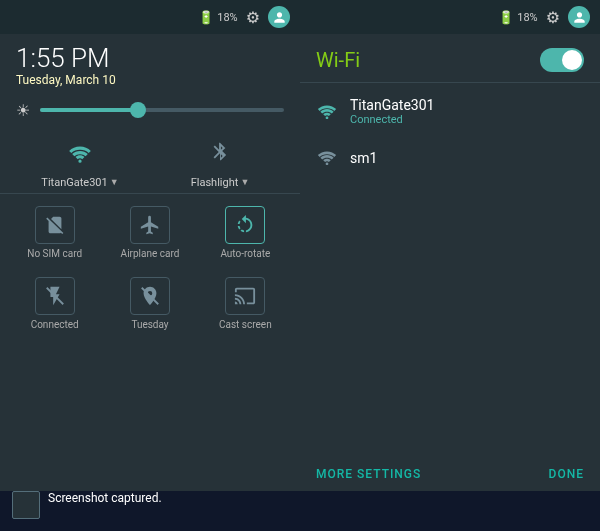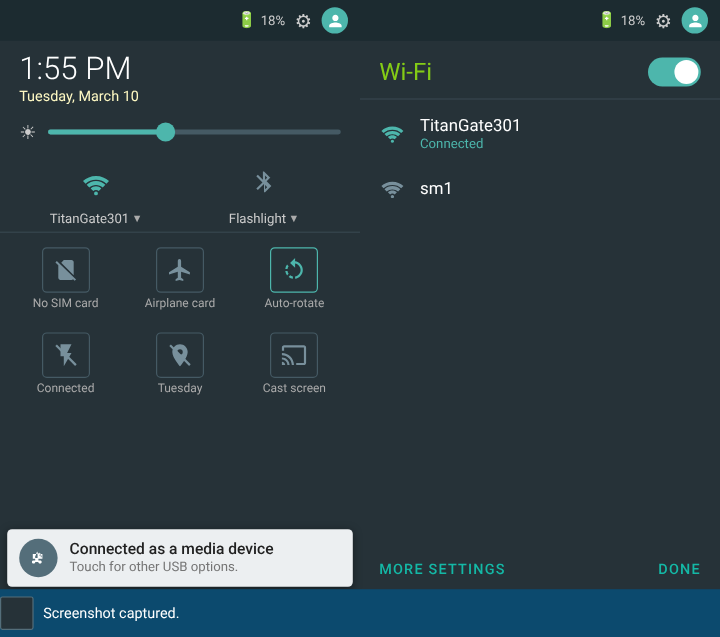--- a/index.html
+++ b/index.html
@@ -328,24 +328,23 @@
       text-transform: uppercase;
     }
 
     
     .screenshot-bar {
       position: absolute;
       bottom: 0;
       left: 0;
       right: 0;
       height: 40px;
-      background: #0c4a6e;
-      display: flex;
-      align-items: center;
-      padding: 0 0;
+      background: #0f172a;
+      display: flex;
+      padding: 0 12px;
       gap: 8px;
     }
     .screenshot-thumb {
       width: 28px;
       height: 28px;
       background: #263238;
       border: 1px solid #546e7a;
       border-radius: 2px;
     }
     .screenshot-text {
@@ -475,31 +474,20 @@
       <div class="action-icon-box">
         <svg width="22" height="22" viewBox="0 0 24 24" fill="#78909c">
           <path d="M21 3H3c-1.1 0-2 .9-2 2v3h2V5h18v14h-7v2h7c1.1 0 2-.9 2-2V5c0-1.1-.9-2-2-2zM1 18v3h3c0-1.66-1.34-3-3-3zm0-4v2c2.76 0 5 2.24 5 5H8c0-3.87-3.13-7-7-7zm0-4v2c4.97 0 9 4.03 9 9h2c0-6.08-4.93-11-11-11z"></path>
         </svg>
       </div>
       <div class="action-label">Cast screen</div>
     </div>
 
   </div>
 
-  <div class="usb-notification">
-    <div class="usb-icon-circle">
-      <svg width="16" height="16" viewBox="0 0 24 24" fill="white">
-        <path d="M15 7v4h1v2h-3V5l2 2-1.41 1.41L12 5.83l-1.59 1.59L9 6l2-2v8H8V9h1V7H5v6h3v2H5l-1 1v2l1 1h2l1-1v-1h4v1l1 1h2l1-1v-2l-1-1h-3v-2h1V9h3v4h1V7h-4z"></path>
-      </svg>
-    </div>
-    <div class="usb-text-block">
-      <div class="usb-title">Connected as a media device</div>
-      <div class="usb-subtitle">Touch for other USB options.</div>
-    </div>
-  </div>
 
   <div class="nav-bar">
     <span class="nav-btn">◁</span>
     <span class="nav-btn">○</span>
     <span class="nav-btn">□</span>
   </div>
 
 </div>
 
 <div class="right-panel">

